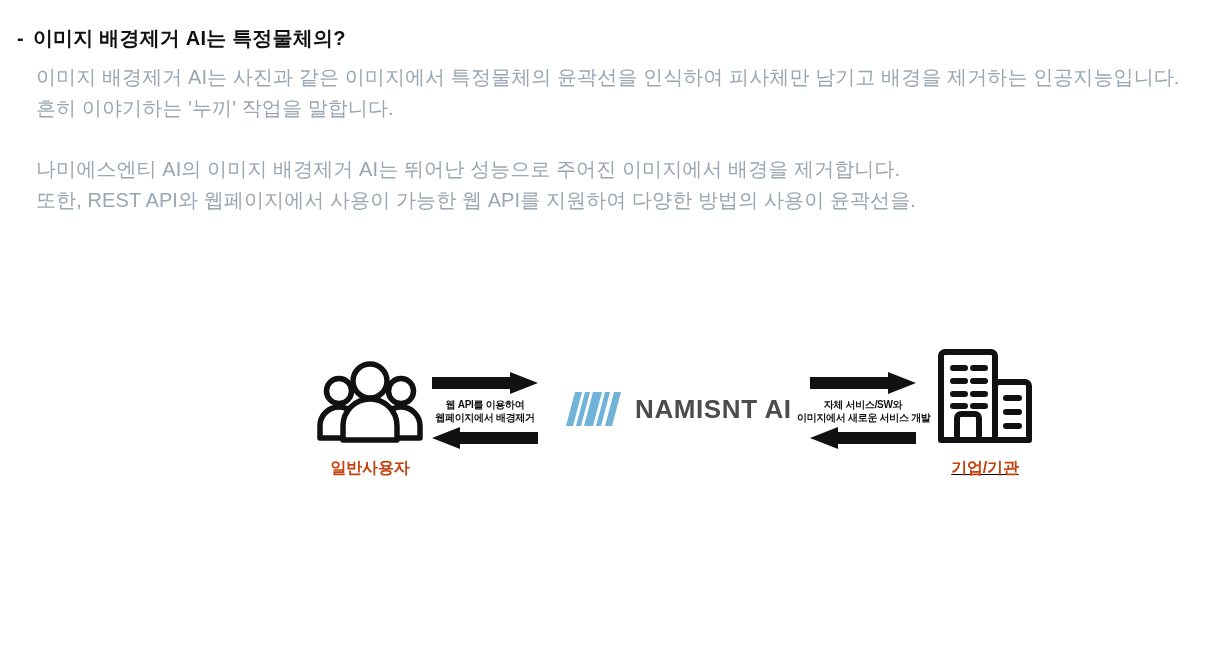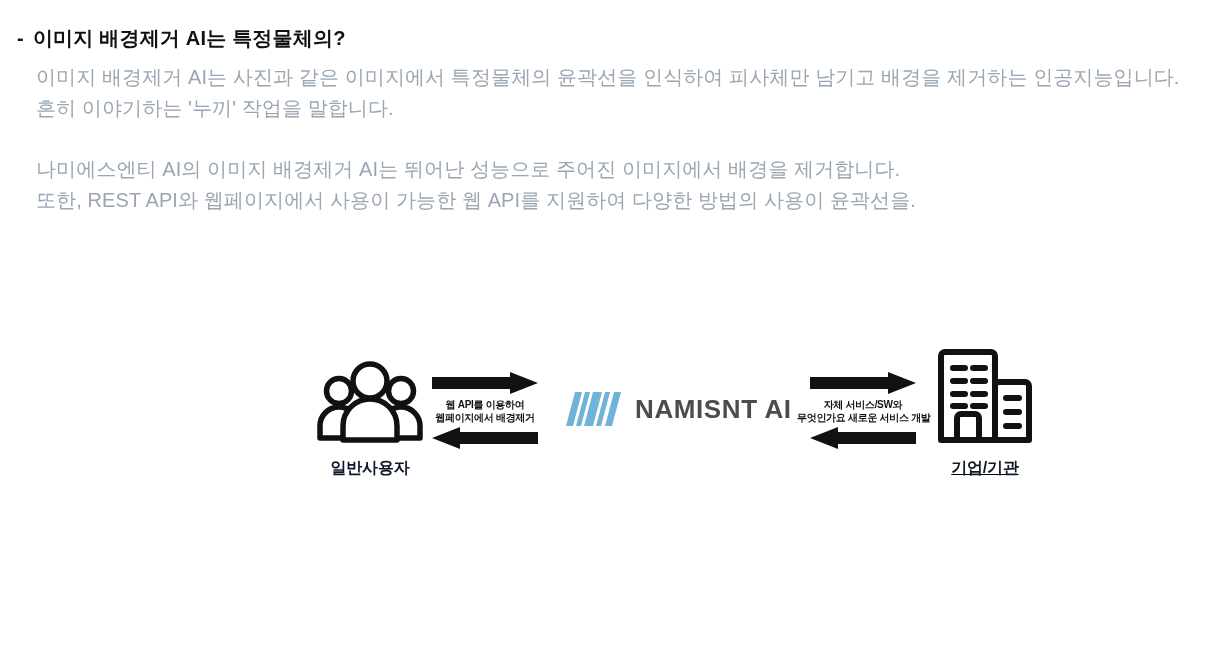--- a/index.html
+++ b/index.html
@@ -63,21 +63,21 @@
     height: 170px;
   }
 
   .node {
     position: absolute;
     text-align: center;
   }
   .node-label {
     font-size: 16px;
     font-weight: bold;
-    color: #0f172a;
+    color: #c2410c;
     margin-top: 6px;
     white-space: nowrap;
     letter-spacing: -0.2px;
   }
 
   
   .node-users { left: 305px; top: 30px; width: 130px; }
   
   .node-company { left: 920px; top: 14px; width: 130px; text-decoration: underline; }
 
@@ -192,21 +192,21 @@
   </div>
 
   <div class="arrow-group arrow-group-right">
     <span class="arrow-svg-wrap">
       <svg width="106" height="22" viewBox="0 0 106 22" aria-hidden="true">
         <path d="M0 5 H78 V0 L106 11 L78 22 V17 H0 Z" fill="#111111"></path>
       </svg>
     </span>
     <div class="arrow-caption">
       <div>자체 서비스/SW와</div>
-      <div>무엇인가요 새로운 서비스 개발</div>
+      <div>이미지에서 새로운 서비스 개발</div>
     </div>
     <span class="arrow-svg-wrap">
       <svg width="106" height="22" viewBox="0 0 106 22" aria-hidden="true">
         <path d="M106 5 H28 V0 L0 11 L28 22 V17 H106 Z" fill="#111111"></path>
       </svg>
     </span>
   </div>
 
   <div class="node node-company">
     <span>

